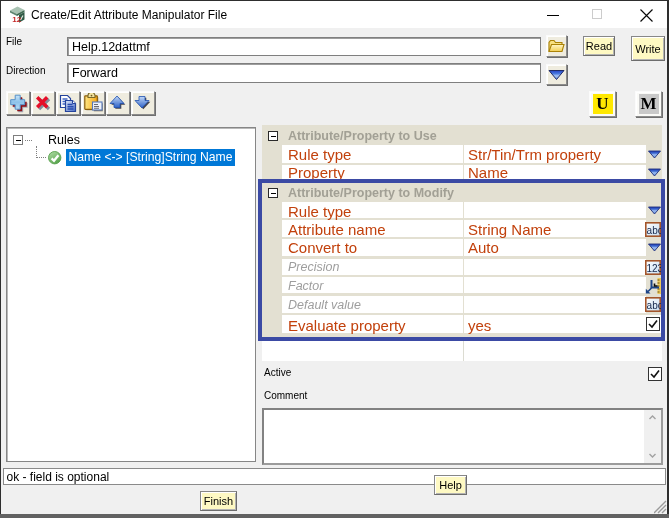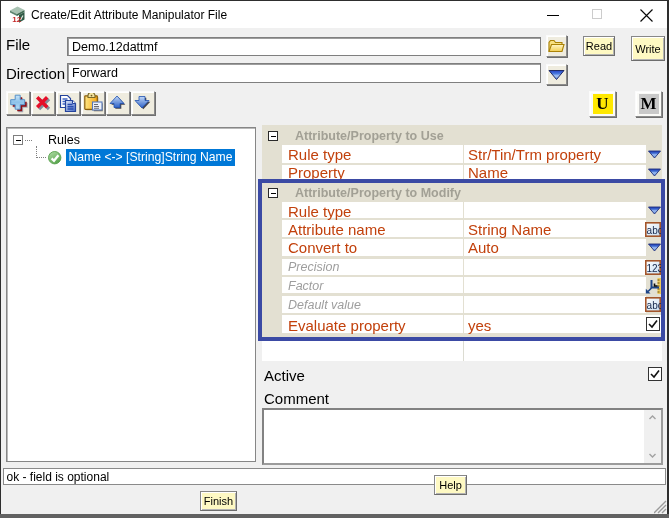--- a/index.html
+++ b/index.html
@@ -13,34 +13,34 @@
 #bR { right:0; top:0; width:2px; height:518px; background:#2e2e2e; }
 #bB { left:0; top:514px; width:669px; height:4px; background:#616161; }
 
 #title { left:1px; top:1px; width:666px; height:27px; background:#ffffff; }
 #titletext { left:31px; top:8px; font-size:12px; color:#000; }
 
 #ming { left:547px; top:15px; width:12px; height:1px; background:#000; }
 #maxg { left:592px; top:9px; width:10px; height:10px; border:1px solid #cccccc; }
 
 .tbox { background:#fff; border:1px solid #7f7f7f; box-shadow: inset 1px 1px 0 #9d9d9d; font-size:12.5px; padding-left:4px; display:flex; align-items:center; }
-.lbl { font-size:15px; }
+.lbl { font-size:10px; }
 
 .btn { background:#fef9c3; border:1px solid #878787; border-right-color:#6d6d6d; border-bottom-color:#6d6d6d;
   box-shadow: inset 1px 1px 0 #ffffff, inset -1px -1px 0 #b4b4b4;
   display:flex; align-items:center; justify-content:center; font-size:11px; }
 
 .cbtn { background:#efecdf; border:1px solid #f5f5f5; border-top-color:#fbfbfb; border-left-color:#fbfbfb;
   border-right-color:#8b8b8b; border-bottom-color:#8b8b8b;
   box-shadow: 1px 1px 0 #6f6f6f, inset 1px 1px 0 #ffffff;
   display:flex; align-items:center; justify-content:center; }
 
 #tree { left:6px; top:127px; width:250px; height:335px; background:#fff;
   border:1px solid #868686; box-shadow: inset 1px 1px 0 #b9b9b9; }
-.hdrtxt { font-weight:bold; color:#a2a095; font-size:12.5px;margin-left:7px; }
+.hdrtxt { font-weight:bold; color:#a2a095; font-size:12.5px; }
 .wcell { background:#fff; }
 .nm2 { font-size:15px; color:#c2410c; }
 .nmI2 { font-size:12.5px; color:#9e9e9e; font-style:italic; }
 .minusbox { position:absolute; width:10px; height:10px; background:#fff; border:1px solid #7e7e7e; }
 .minusbox div { position:absolute; left:2px; top:4px; width:5px; height:1px; background:#000; }
 #bluebox { left:258px; top:178.5px; width:406.5px; height:162.5px; border:4px solid #3b4aa4; }
 
 #comment { left:262px; top:408px; width:401px; height:57px; background:#fff; border:2px solid #828282; border-right-color:#9b9b9b; border-bottom-color:#9b9b9b; }
 #cscroll { position:absolute; right:0; top:0; width:17px; height:100%; background:#f0f0f0; }
 
@@ -70,21 +70,21 @@
     <text x="3.2" y="17.5" font-size="8" font-weight="bold" fill="#c62828" font-family="Liberation Sans">12</text>
   </svg>
   <div class="abs" id="titletext">Create/Edit Attribute Manipulator File</div>
   <div class="abs" id="ming"></div>
   <div class="abs" id="maxg"></div>
   <svg class="abs" style="left:640px;top:9px" width="13" height="13" viewBox="0 0 13 13">
     <path d="M0.5 0.5 L12.5 12.5 M12.5 0.5 L0.5 12.5" stroke="#0a0a0a" stroke-width="1.15"></path>
   </svg>
 
   <div class="abs lbl" style="left:6px;top:36px">File</div>
-  <div class="abs tbox" style="left:67px;top:37px;width:474px;height:19px">Demo.12dattmf</div>
+  <div class="abs tbox" style="left:67px;top:37px;width:474px;height:19px">Help.12dattmf</div>
   <div class="abs cbtn" style="left:546px;top:35px;width:21px;height:22px">
     <svg width="17" height="14" viewBox="0 0 17 14">
       <defs>
           <linearGradient id="fog" x1="0" y1="0" x2="0" y2="1">
         <stop offset="0" stop-color="#fff6c8"></stop>
             <stop offset="1" stop-color="#f2cf54"></stop>
           </linearGradient>
         </defs>
       <path d="M1 12.5 V3.5 L2.5 1.5 H6 L7.5 3.5 H14 V5.5" fill="#f8e080" stroke="#ab8206" stroke-width="1.1"></path>
       <polygon points="3.5,5.5 16,5.5 14,12.5 1,12.5" fill="url(#fog)" stroke="#ab8206" stroke-width="1.1"></polygon>

